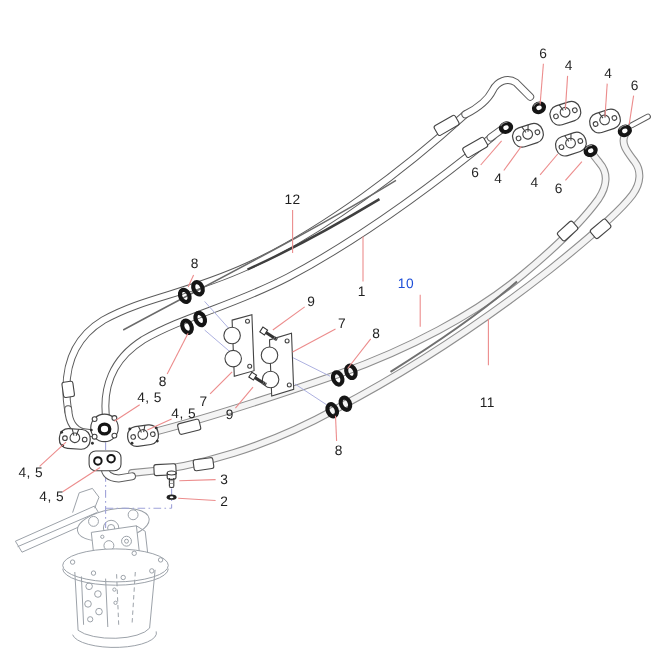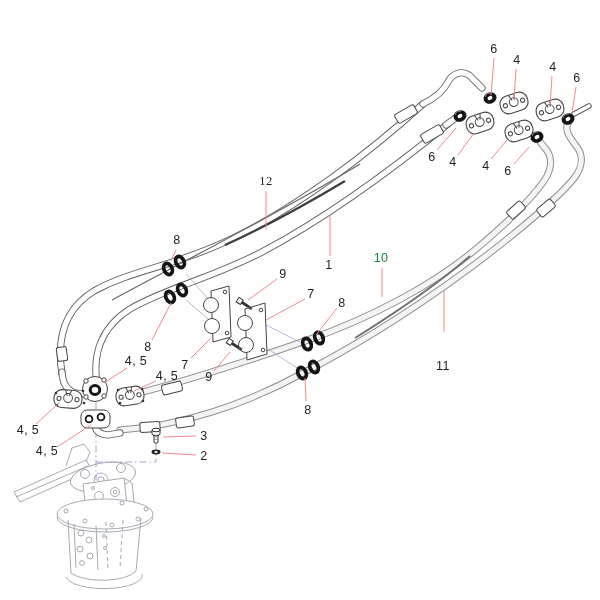--- a/index.html
+++ b/index.html
@@ -283,23 +283,23 @@
 
 <div id="callout-labels">
       <div class="callout-label" style="left: 494px; top: 49px; color: rgb(31, 31, 31);">6</div>
       <div class="callout-label" style="left: 517px; top: 60px; color: rgb(31, 31, 31);">4</div>
       <div class="callout-label" style="left: 553px; top: 67px; color: rgb(31, 31, 31);">4</div>
       <div class="callout-label" style="left: 577px; top: 78px; color: rgb(31, 31, 31);">6</div>
       <div class="callout-label" style="left: 432px; top: 157px; color: rgb(31, 31, 31);">6</div>
       <div class="callout-label" style="left: 453px; top: 162px; color: rgb(31, 31, 31);">4</div>
       <div class="callout-label" style="left: 486px; top: 166px; color: rgb(31, 31, 31);">4</div>
       <div class="callout-label" style="left: 508px; top: 171px; color: rgb(31, 31, 31);">6</div>
-      <div class="callout-label" style="left: 266px; top: 181px; color: rgb(31, 31, 31); font-family: Liberation Serif, serif;">12</div>
+      <div class="callout-label" style="left: 266px; top: 181px; color: rgb(31, 31, 31);">12</div>
       <div class="callout-label" style="left: 329px; top: 265px; color: rgb(31, 31, 31);">1</div>
-      <div class="callout-label" style="left: 381px; top: 258px; color: #15803d;">10</div>
+      <div class="callout-label" style="left: 369px; top: 258px; color: #1d4ed8;">10</div>
       <div class="callout-label" style="left: 443px; top: 342px; color: rgb(31, 31, 31); margin-top: 24px;">11</div>
       <div class="callout-label" style="left: 177px; top: 240px; color: rgb(31, 31, 31);">8</div>
       <div class="callout-label" style="left: 148px; top: 347px; color: rgb(31, 31, 31);">8</div>
       <div class="callout-label" style="left: 283px; top: 274px; color: rgb(31, 31, 31);">9</div>
       <div class="callout-label" style="left: 311px; top: 294px; color: rgb(31, 31, 31);">7</div>
       <div class="callout-label" style="left: 342px; top: 303px; color: rgb(31, 31, 31);">8</div>
       <div class="callout-label" style="left: 308px; top: 410px; color: rgb(31, 31, 31);">8</div>
       <div class="callout-label" style="left: 185px; top: 365px; color: rgb(31, 31, 31);">7</div>
       <div class="callout-label" style="left: 209px; top: 377px; color: rgb(31, 31, 31);">9</div>
       <div class="callout-label" style="left: 136px; top: 361px; color: rgb(31, 31, 31);">4, 5</div>

